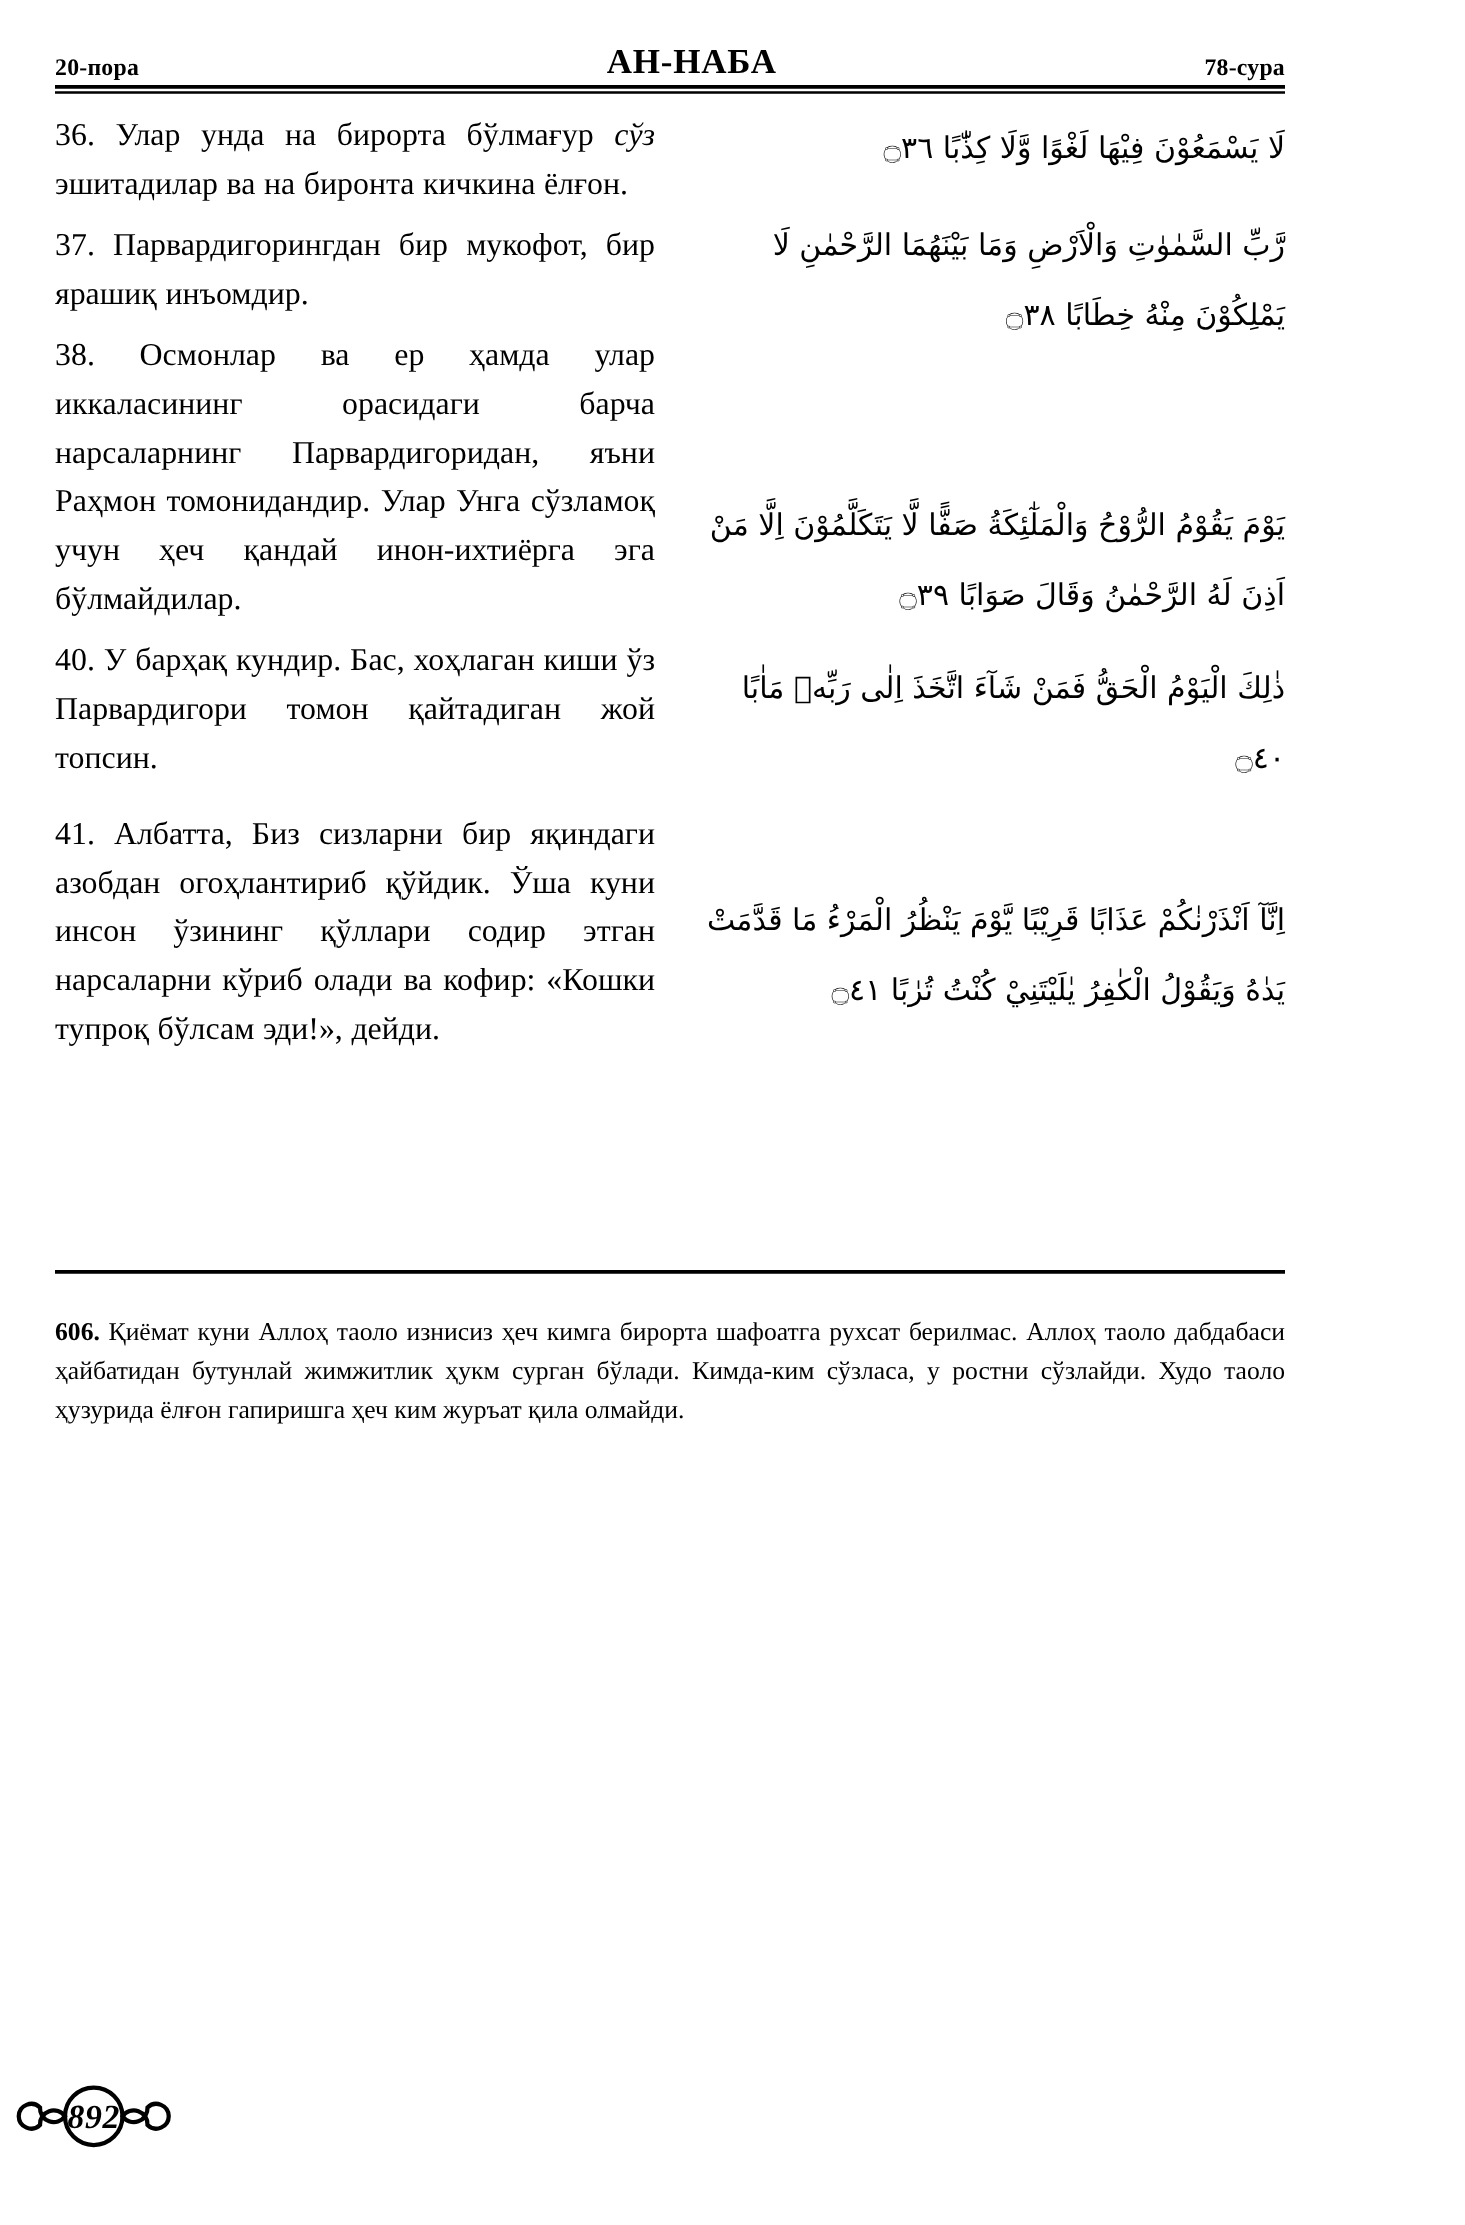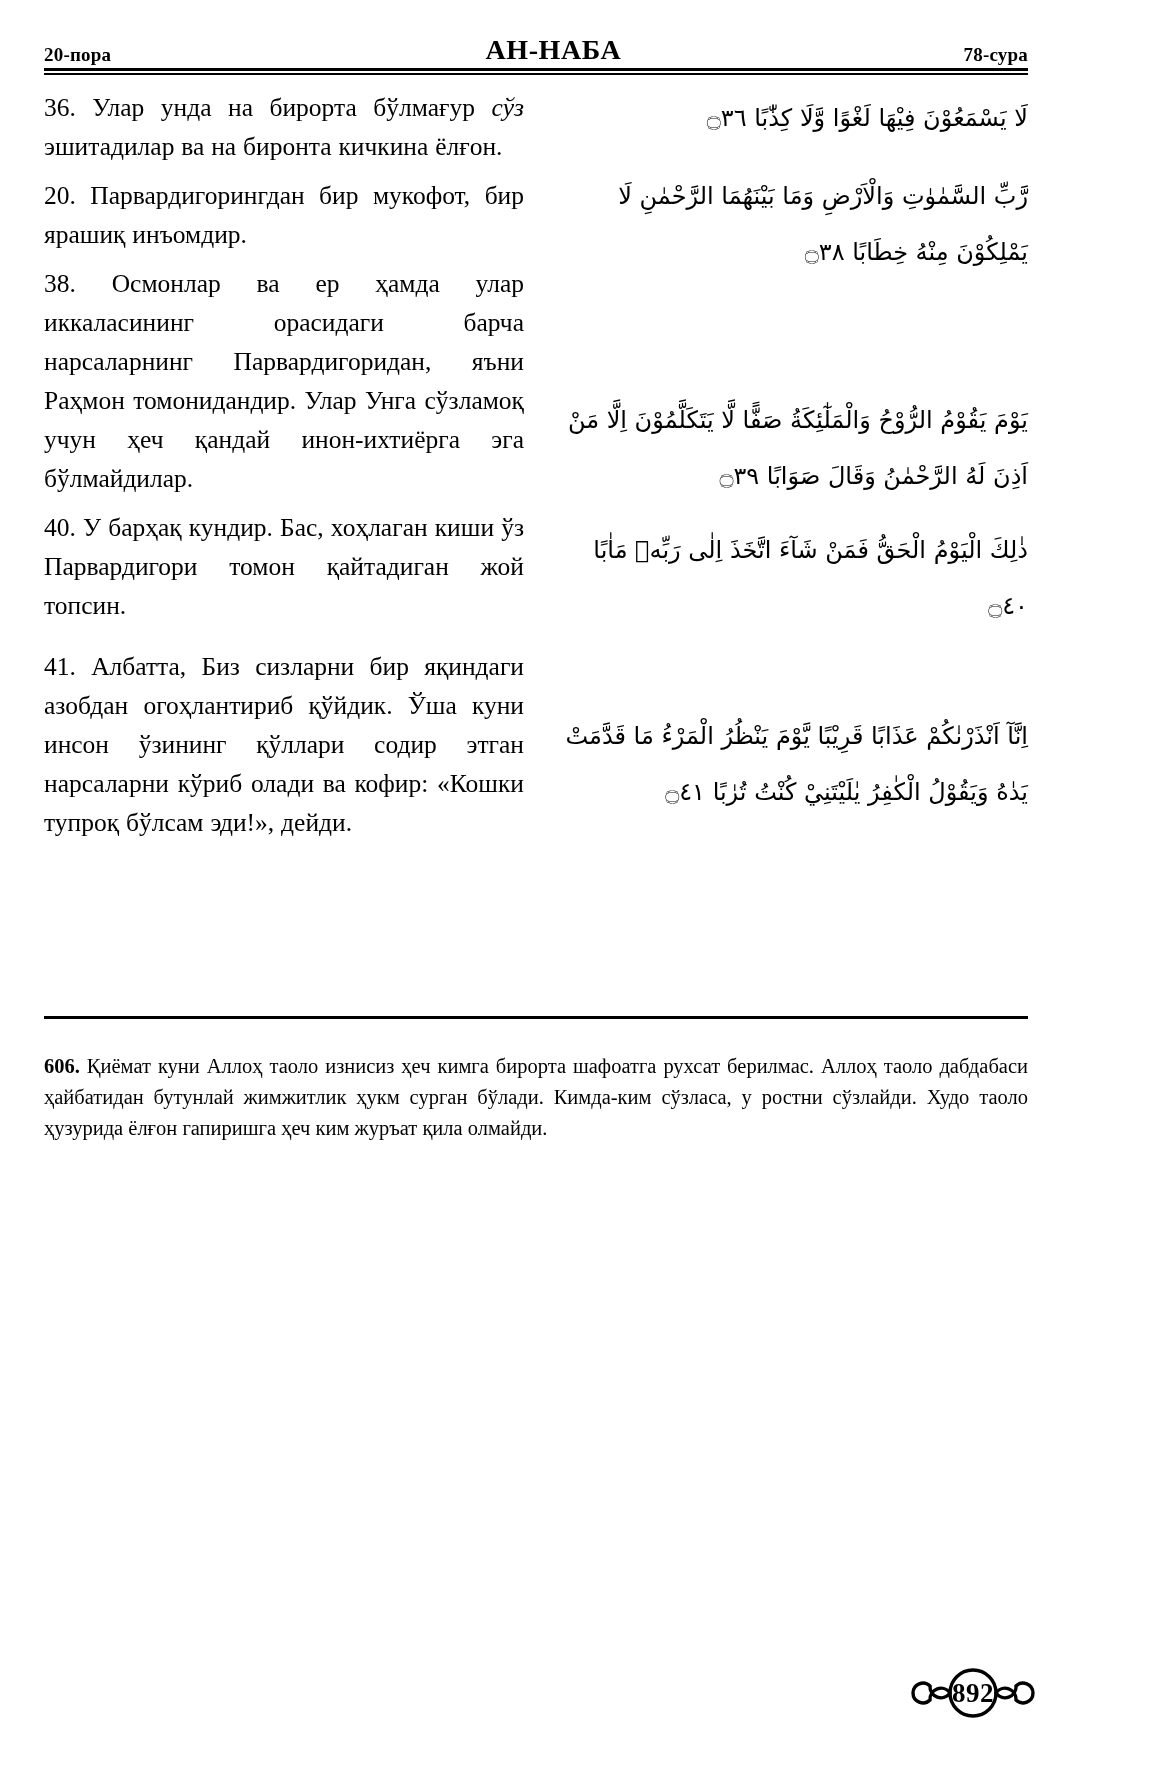--- a/index.html
+++ b/index.html
@@ -144,22 +144,23 @@
     font-weight: bold;
   }
 
   
   .folio {
     position: absolute;
     left: 0;
     top: 1662px;
     width: 1048px;
     display: flex;
-    justify-content: flex-end;
+    justify-content: flex-start;
     align-items: center;
+    font-style: italic;
   }
   .folio-wrap {
     position: relative;
     width: 150px;
     height: 62px;
     display: flex;
     align-items: center;
     justify-content: center;
   }
   .folio-num {
@@ -194,21 +195,21 @@
   </div>
 
   <div class="body-area">
 
     <div class="col-left">
 
       <p class="verse-uz">
         <span>36. Улар унда на бирорта бўлмағур </span><span class="it">сўз</span><span> эшитадилар ва на биронта кичкина ёлғон.</span>
       </p>
 
-      <p class="verse-uz">20. Парвардигорингдан бир мукофот, бир ярашиқ инъомдир.</p>
+      <p class="verse-uz">37. Парвардигорингдан бир мукофот, бир ярашиқ инъомдир.</p>
 
       <p class="verse-uz">38. Осмонлар ва ер ҳамда улар иккаласининг орасидаги барча нарсаларнинг Парвардигоридан, яъни Раҳмон томонидандир. Улар Унга сўзламоқ учун ҳеч қандай инон-ихтиёрга эга бўлмайдилар.</p>
 
 
       <p class="verse-uz">40. У барҳақ кундир. Бас, хоҳлаган киши ўз Парвардигори томон қайтадиган жой топсин.</p>
 
       <p class="verse-uz gap-before">41. Албатта, Биз сизларни бир яқиндаги азобдан огоҳлантириб қўйдик. Ўша куни инсон ўзининг қўллари содир этган нарсаларни кўриб олади ва кофир: «Кошки тупроқ бўлсам эди!», дейди.</p>
     </div>
 
     <div class="col-right">

